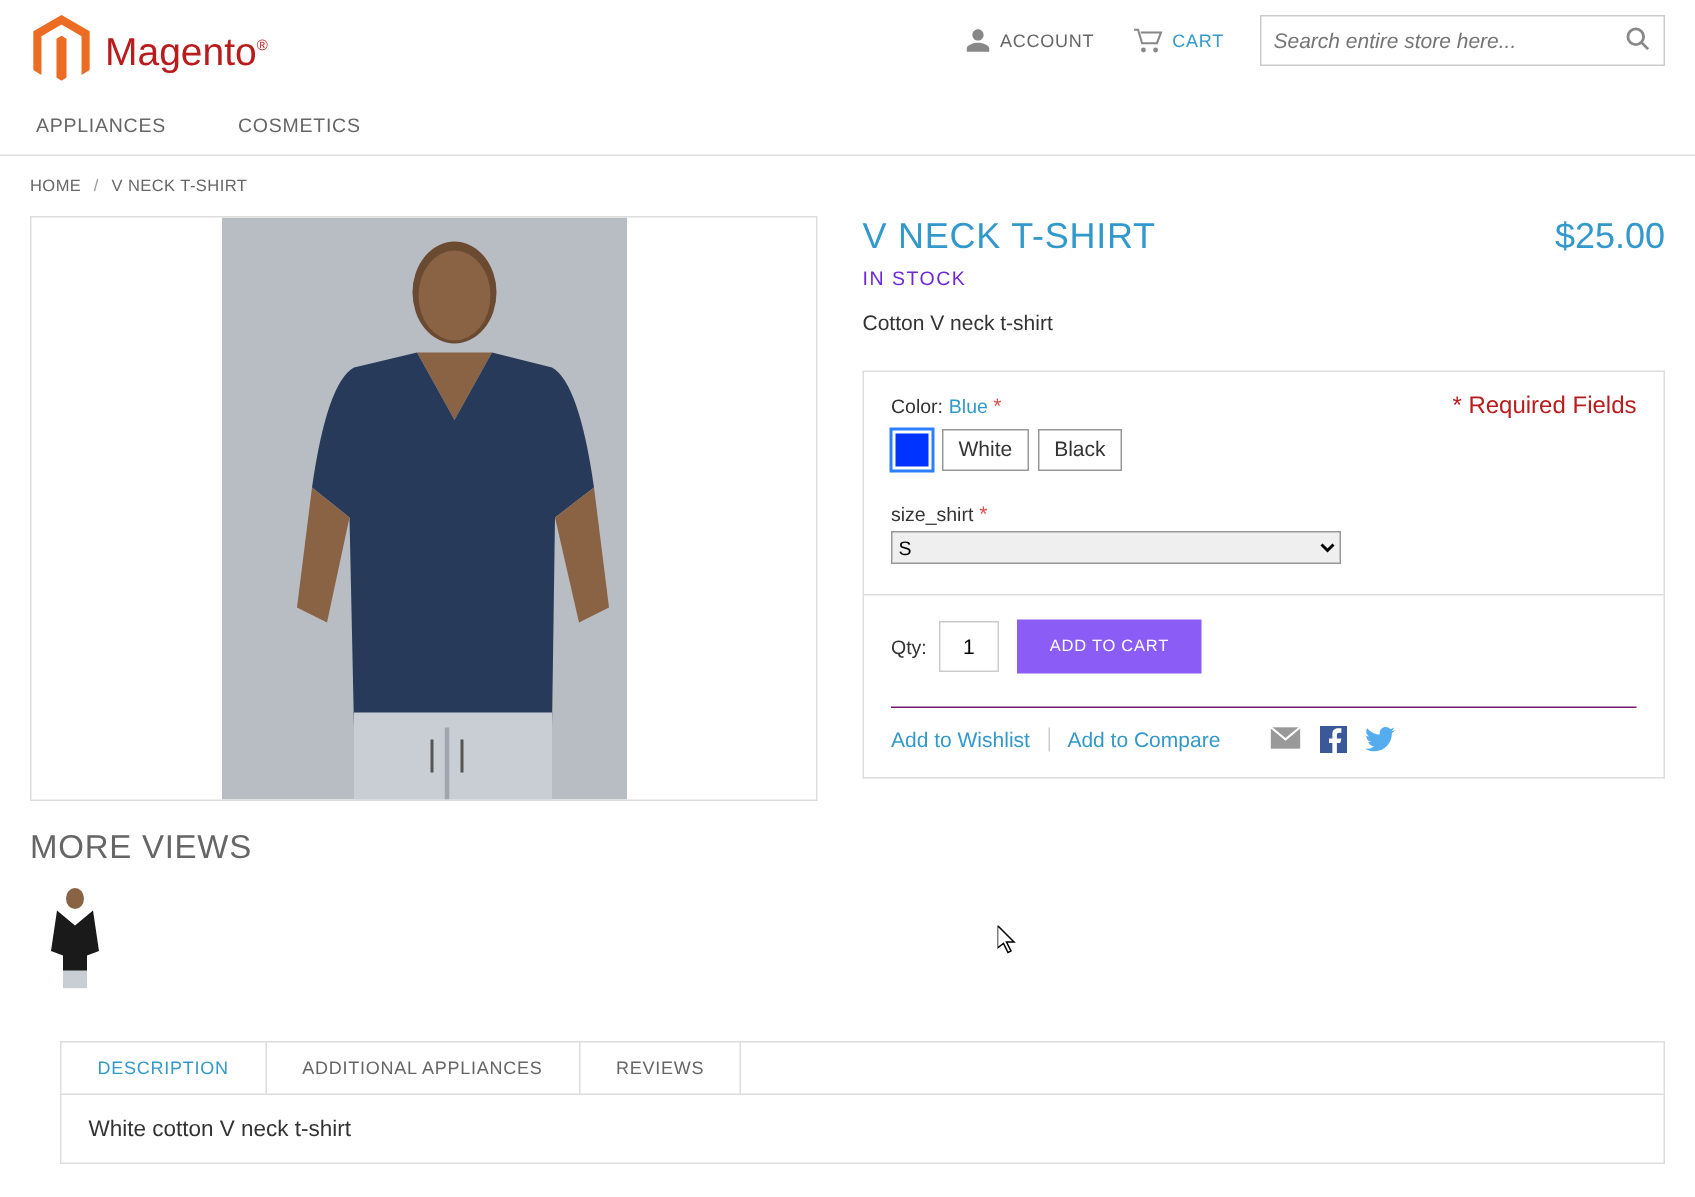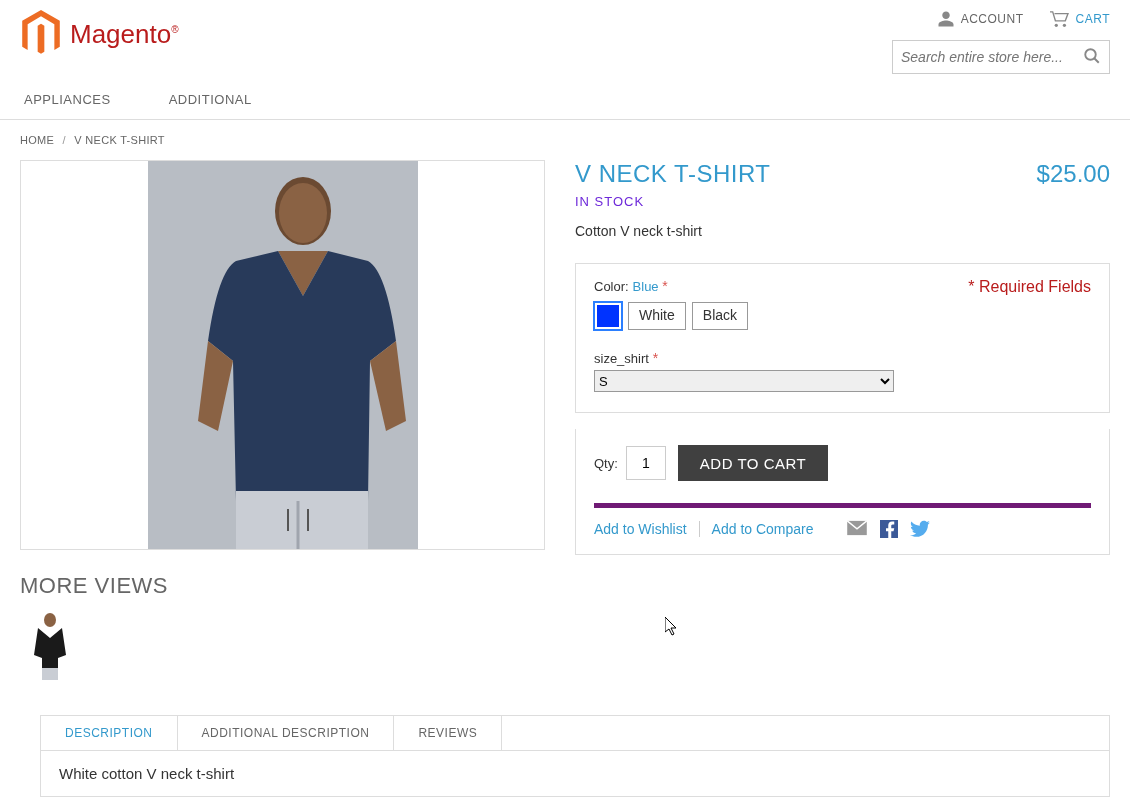--- a/index.html
+++ b/index.html
@@ -4,72 +4,72 @@
 <style>
 * { box-sizing: border-box; margin: 0; padding: 0; }
 body { font-family: "Helvetica Neue", Arial, sans-serif; font-size: 14px; color: #333; background: #fff; width: 1130px; }
 
 
 .header { display: flex; justify-content: space-between; align-items: flex-start; padding: 10px 20px 0; }
 .logo { display: flex; align-items: center; gap: 8px; }
 .logo-icon { width: 42px; height: 48px; }
 .logo-text { font-size: 26px; font-weight: 400; color: #b91c1c; }
 .logo-text sup { font-size: 10px; vertical-align: super; }
-.header-right { display: flex; flex-direction: column; align-items: flex-end; gap: 12px; }
+.header-right { display: flex; flex-direction: row; align-items: center; gap: 24px; }
 .header-links { display: flex; gap: 24px; align-items: center; }
 .header-link { display: flex; align-items: center; gap: 6px; font-size: 12px; letter-spacing: 0.5px; text-decoration: none; cursor: pointer; }
 .header-link.account { color: #666; }
 .header-link.cart { color: #3399cc; }
-.search-box { display: flex; align-items: center; border: 1px solid #ccc; width: 218px; height: 34px; padding: 0 8px; }
+.search-box { display: flex; align-items: center; border: 1px solid #ccc; width: 270px; height: 34px; padding: 0 8px; }
 .search-input { flex: 1; border: none; outline: none; font-size: 14px; color: #999; font-style: italic; }
 .search-btn { background: none; border: none; cursor: pointer; padding: 0; }
 
 
 .nav { border-bottom: 1px solid #ddd; margin-top: 6px; padding: 0 20px; }
-.nav-list { display: flex; gap: 50px; list-style: none; }
+.nav-list { display: flex; gap: 40px; list-style: none; }
 .nav-item { font-size: 13px; letter-spacing: 0.5px; color: #666; padding: 12px 4px; cursor: pointer; }
 
 
 .breadcrumb { padding: 14px 20px; font-size: 11px; color: #666; letter-spacing: 0.3px; }
 .breadcrumb a { color: #666; text-decoration: none; }
 .breadcrumb .sep { margin: 0 5px; color: #999; }
 
 
 .product { display: flex; gap: 30px; padding: 0 20px; }
 .product-images { width: 525px; }
 .main-image { border: 1px solid #ddd; width: 525px; height: 390px; display: flex; align-items: center; justify-content: center; background: #fff; }
 .product-info { flex: 1; }
 .product-title-row { display: flex; justify-content: space-between; align-items: center; margin-bottom: 6px; }
 .product-title { font-size: 24px; font-weight: 400; color: #3399cc; letter-spacing: 0.5px; }
 .product-price { font-size: 24px; color: #3399cc; }
 .stock { color: #6d28d9; font-size: 13px; letter-spacing: 1px; margin-bottom: 14px; }
 .short-desc { font-size: 14px; color: #333; margin-bottom: 24px; }
 
 
-.options-box { border: 1px solid #ddd; padding: 14px 18px 20px; margin-bottom: 16px; }
+.options-box { border: 1px solid #ddd; padding: 14px 18px 20px; margin-bottom: 0; }
 .options-top { display: flex; justify-content: space-between; align-items: flex-start; }
 .required-note { color: #b91c1c; font-size: 16px; }
 .opt-label { font-size: 13px; color: #333; }
 .opt-val { color: #3399cc; font-size: 13px; }
 .req-star { color: #d9534f; }
 .swatches { display: flex; gap: 6px; margin-top: 6px; }
 .swatch { border: 1px solid #999; padding: 4px 10px; font-size: 14px; cursor: pointer; background: #fff; }
 .swatch.color-chip { width: 28px; height: 28px; padding: 2px; }
 .swatch.color-chip .chip { width: 100%; height: 100%; display: block; }
 .swatch.selected { outline: 1px solid #2b7fff; border-color: #2b7fff; }
 .opt-group { margin-top: 20px; }
 .size-select { width: 300px; height: 22px; border: 1px solid #999; font-size: 13px; margin-top: 4px; }
 
 
 .addcart-box { border: 1px solid #ddd; border-top: none; padding: 16px 18px; }
 .addcart-row { display: flex; align-items: center; gap: 8px; }
 .qty-label { font-size: 13px; }
 .qty-input { width: 40px; height: 34px; border: 1px solid #ccc; text-align: center; font-size: 14px; }
-.addcart-btn { background: #404040; color: #fff; border: none; height: 36px; padding: 0 22px; font-size: 15px; letter-spacing: 0.5px; cursor: pointer; margin-left: 4px; }
-.addlinks-row { display: flex; align-items: center; gap: 12px; margin-top: 22px; border-top: 5px solid #701a75; padding-top: 12px; }
+.addcart-btn { background: #8b5cf6; color: #fff; border: none; height: 36px; padding: 0 22px; font-size: 11px; letter-spacing: 0.5px; cursor: pointer; margin-left: 4px; }
+.addlinks-row { display: flex; align-items: center; gap: 12px; margin-top: 22px; border-top: 1px solid #701a75; padding-top: 12px; }
 .addlink { color: #3399cc; font-size: 14px; cursor: pointer; text-decoration: none; }
 .addlink-sep { width: 1px; height: 16px; background: #ccc; }
 .social { display: flex; gap: 12px; margin-left: 20px; }
 
 
 .more-views-title { font-size: 22px; color: #666; font-weight: 300; letter-spacing: 0.5px; margin: 18px 0 8px; padding: 0 20px; }
 .thumbs { padding: 0 20px; }
 .thumb { width: 60px; height: 76px; display: flex; align-items: center; justify-content: center; cursor: pointer; }
 
 
@@ -120,21 +120,21 @@
             <line x1="15" y1="15" x2="21" y2="21" stroke="#888" stroke-width="2.5"></line>
           </svg>
       </button>
     </div>
   </div>
 </div>
 
 <div class="nav">
   <ul class="nav-list">
     <li class="nav-item">APPLIANCES</li>
-    <li class="nav-item">ADDITIONAL</li>
+    <li class="nav-item">COSMETICS</li>
   </ul>
 </div>
 
 <div class="breadcrumb">
   <a>HOME</a>
   <span class="sep">/</span>
   <span>V NECK T-SHIRT</span>
 </div>
 
 <div class="product">
@@ -231,21 +231,21 @@
       <ellipse cx="24" cy="10" rx="6" ry="7" fill="#8a6244"></ellipse>
       <path d="M12 18 L24 28 L36 18 L40 45 L32 48 L32 62 L16 62 L16 48 L8 45 Z" fill="#1a1a1a"></path>
       <rect x="16" y="58" width="16" height="12" fill="#c9cdd4"></rect>
     </svg>
   </div>
 </div>
 
 <div class="tabs">
   <div class="tab-row">
     <div class="tab active">DESCRIPTION</div>
-    <div class="tab">ADDITIONAL DESCRIPTION</div>
+    <div class="tab">ADDITIONAL APPLIANCES</div>
     <div class="tab">REVIEWS</div>
   </div>
   <div class="tab-content">White cotton V neck t-shirt</div>
 </div>
 
 <h2 class="tags-title">PRODUCT TAGS</h2>
 
 <svg class="cursor" width="16" height="20" viewBox="0 0 16 20">
   <path d="M0 0 L0 15 L4 12 L7 18 L9 17 L6 11 L11 11 Z" fill="#fff" stroke="#000" stroke-width="1"></path>
 </svg>

